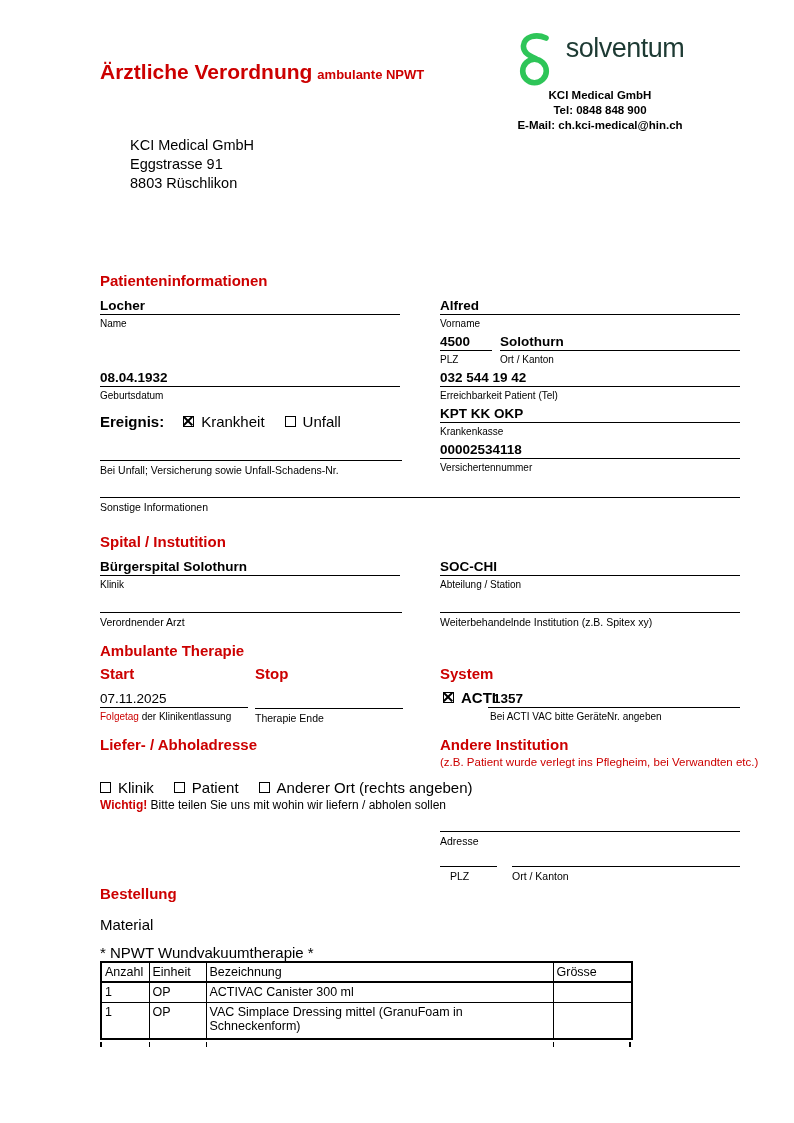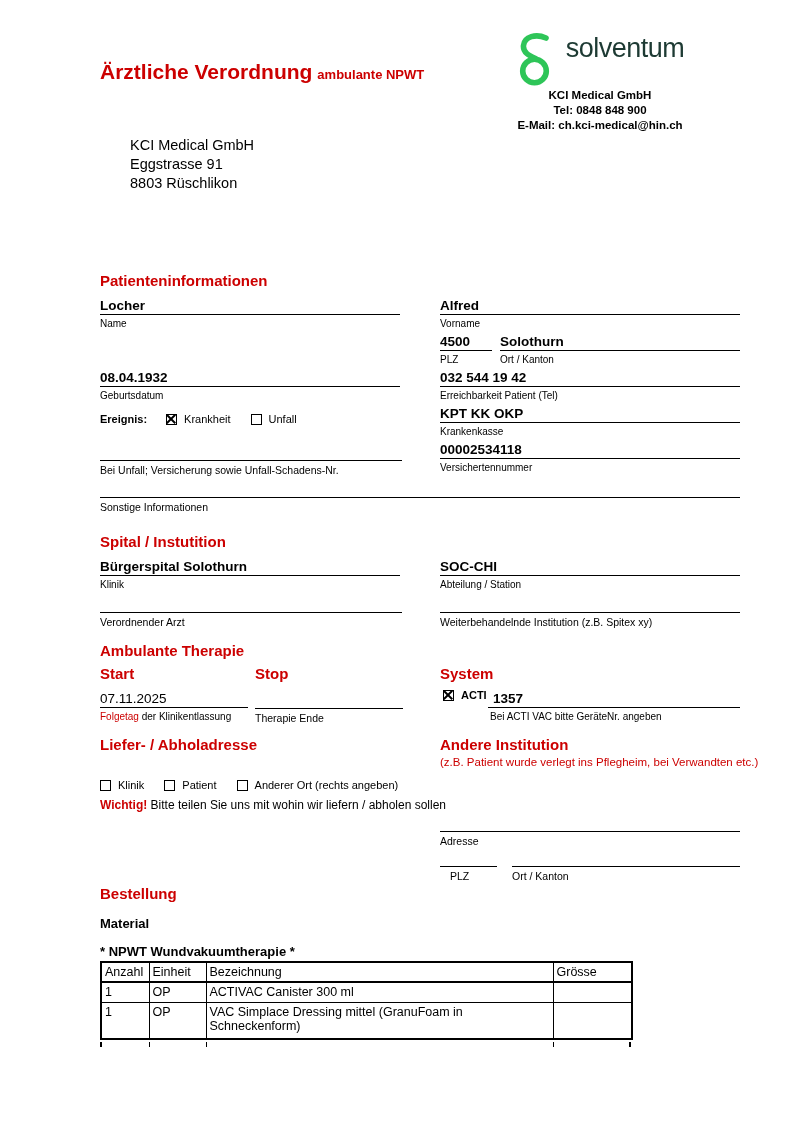--- a/index.html
+++ b/index.html
@@ -23,36 +23,36 @@
   .field .val{font-weight:bold;font-size:13.5px;height:19px;line-height:19px;border-bottom:1px solid #000;white-space:nowrap;overflow:visible}
   .field .lbl{font-size:10px;padding-top:3px;white-space:nowrap}
   .lineonly{border-top:1px solid #000}
   .smalllbl{font-size:10.5px;white-space:nowrap}
 
   
   .cb{display:inline-block;width:11px;height:11px;border:1.5px solid #000;position:relative;vertical-align:-1px;background:#fff}
   .cb.checked::before,.cb.checked::after{content:"";position:absolute;left:-2px;top:3px;width:12px;height:2px;background:#000}
   .cb.checked::before{transform:rotate(45deg)}
   .cb.checked::after{transform:rotate(-45deg)}
-  .cbrow{font-size:11px;display:flex;align-items:center;gap:7px;white-space:nowrap}
+  .cbrow{font-size:15px;display:flex;align-items:center;gap:7px;white-space:nowrap}
 
   
   .logo-wrap{display:flex;align-items:flex-start;justify-content:center;gap:8px}
   .logo-text{font-size:27px;font-weight:500;color:var(--logotext);letter-spacing:-0.5px}
   .contact{font-size:11.5px;font-weight:bold;text-align:center;line-height:15px}
 
   .sender{font-size:14.5px;line-height:19px}
 
   
   table.order{border-collapse:collapse;table-layout:fixed;width:531px;border:2px solid #000}
   table.order td,table.order th{border:1px solid #000;font-size:12.5px;font-weight:normal;text-align:left;vertical-align:top;padding:2px 3px 1px 3px}
   table.order tr.hdr th{border-bottom:2px solid #000;height:20px}
   .stub{position:absolute;width:1px;height:5px;background:#000}
 
-  .bold13{font-size:13px;font-weight:bold;white-space:nowrap}
+  .bold13{font-size:15px;font-weight:normal;white-space:nowrap}
   .rednote{font-size:11.5px;color:var(--red);white-space:nowrap}
   .wichtig-line{font-size:12px;white-space:nowrap}
   .wichtig-line .w{color:var(--red);font-weight:bold}
 </style>
 </head>
 <body>
 
 <div class="page">
 
   <div class="abs" style="left:100px;top:60px">

